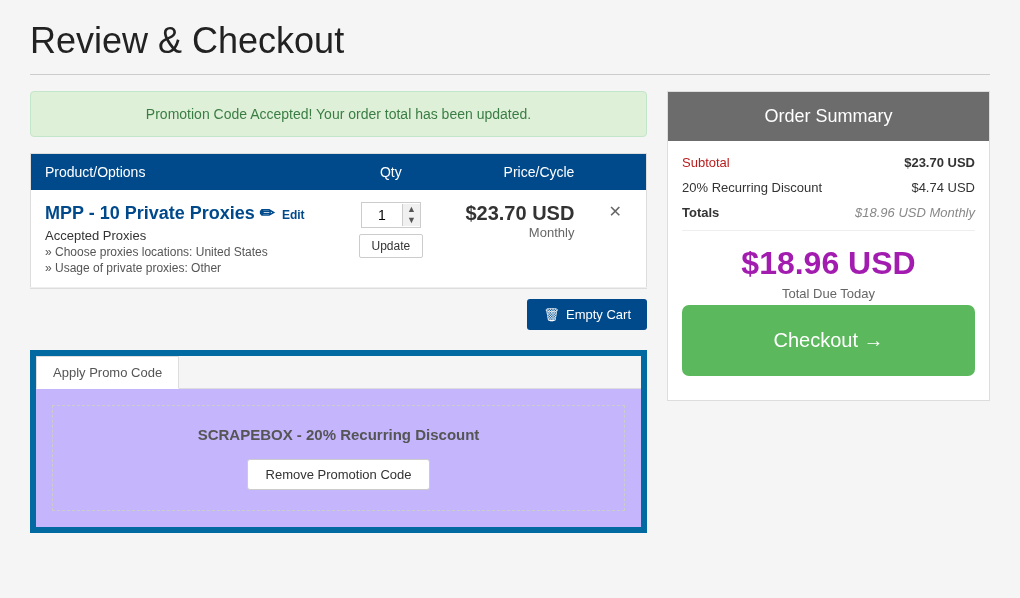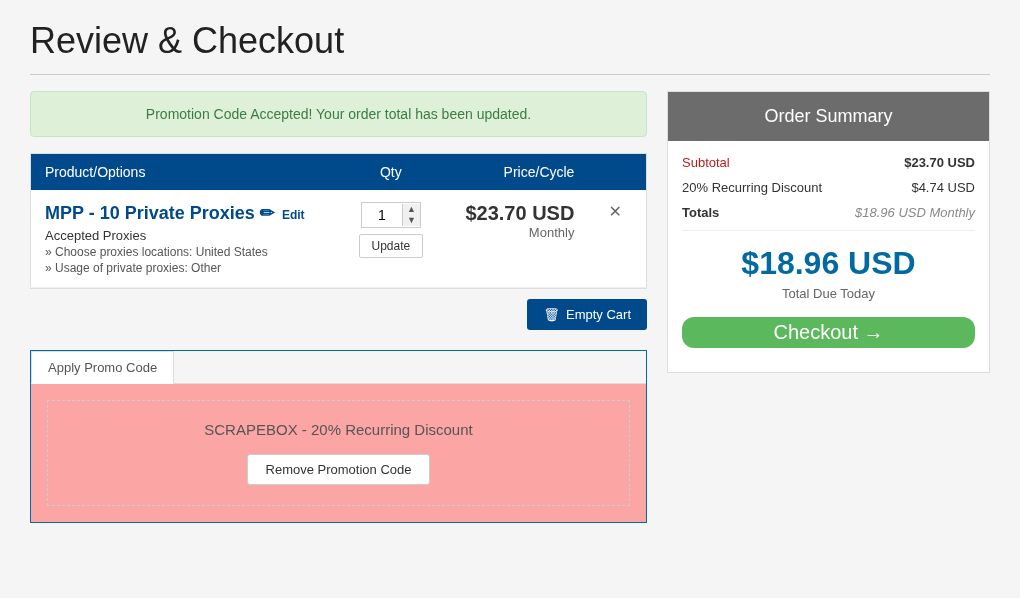--- a/index.html
+++ b/index.html
@@ -176,22 +176,22 @@
       font-size: 13px;
       border-radius: 3px;
       display: flex;
       align-items: center;
       gap: 6px;
     }
 
     
     .promo-section {
       margin-top: 10px;
-      border: 1px solid #0369a1;
-      background: #fca5a5;
+      border: 6px solid #0369a1;
+      background: #c4b5fd;
     }
     .promo-tab {
       display: inline-block;
       background: #fff;
       border: 1px solid #ddd;
       border-bottom: 1px solid #fff;
       padding: 8px 16px;
       font-size: 13px;
       color: #555;
       margin-bottom: -1px;
@@ -204,20 +204,21 @@
     .promo-body {
       padding: 20px;
       border: 1px dashed #ccc;
       margin: 16px;
       text-align: center;
     }
     .promo-code-label {
       font-size: 15px;
       color: #555;
       margin-bottom: 16px;
+      font-weight: bold;
     }
     .remove-promo-btn {
       background: #fff;
       border: 1px solid #ccc;
       padding: 7px 18px;
       cursor: pointer;
       font-size: 13px;
       color: #333;
       border-radius: 3px;
     }
@@ -252,39 +253,39 @@
     .summary-totals-value { color: #888; font-style: italic; }
     .summary-divider {
       border: none;
       border-top: 1px solid #eee;
       margin: 10px 0;
     }
     .total-big {
       text-align: center;
       font-size: 32px;
       font-weight: bold;
-      color: #0369a1;
+      color: #a21caf;
       margin: 14px 0 4px;
     }
     .total-due-label {
       text-align: center;
       font-size: 13px;
       color: #666;
-      margin-bottom: 16px;
+      margin-bottom: 4px;
     }
     .checkout-btn {
       display: block;
       width: 100%;
       background: #5cb85c;
       color: #fff;
       border: none;
-      padding: 4px;
+      padding: 24px;
       font-size: 20px;
       cursor: pointer;
-      border-radius: 12px;
+      border-radius: 7px;
       text-align: center;
       margin-bottom: 10px;
     }
     .continue-shopping {
       display: block;
       text-align: center;
       color: #004a8c;
       font-size: 13px;
       cursor: pointer;
       text-decoration: underline;

